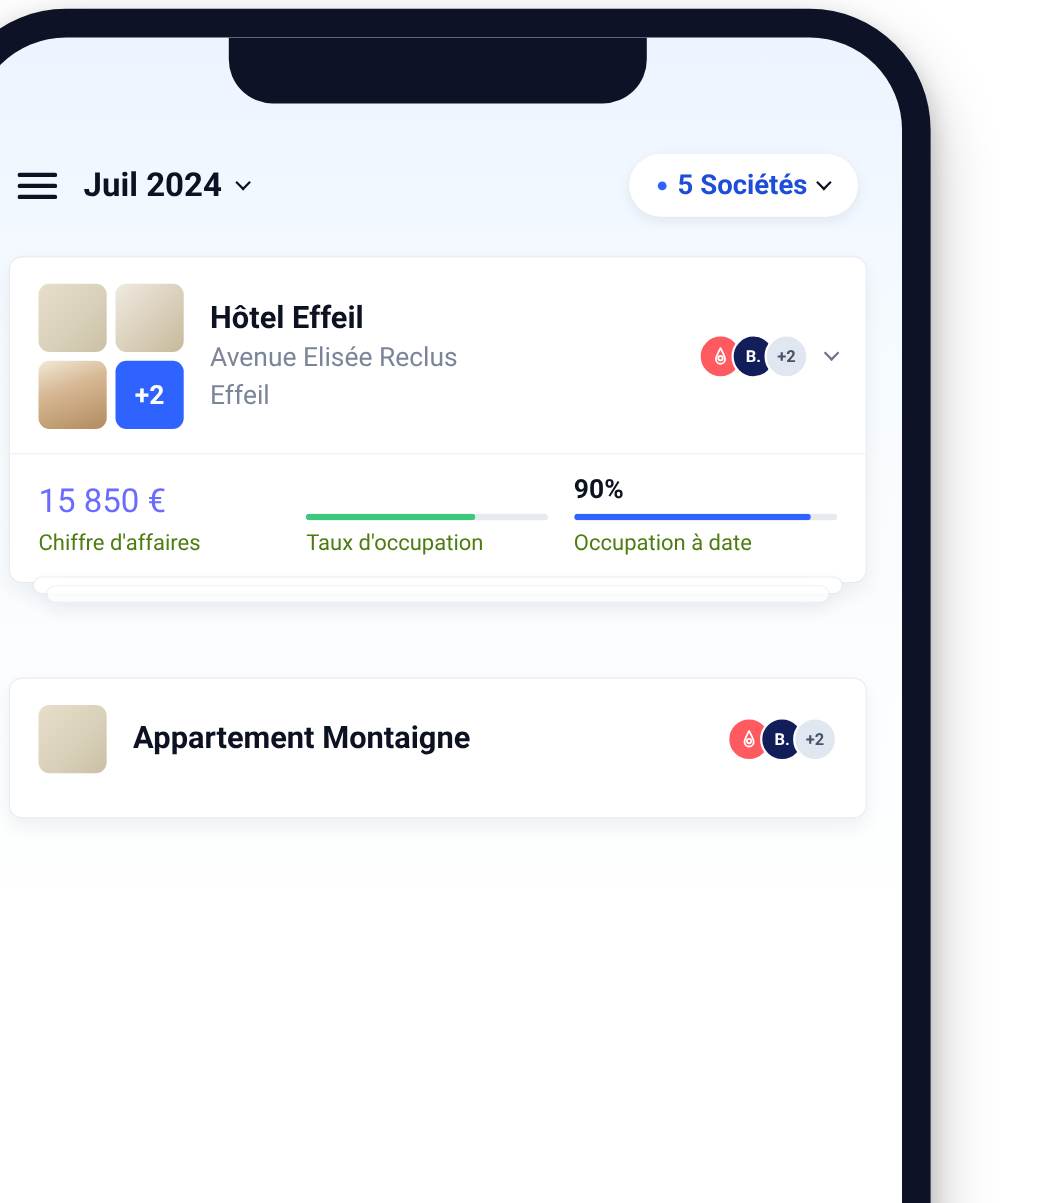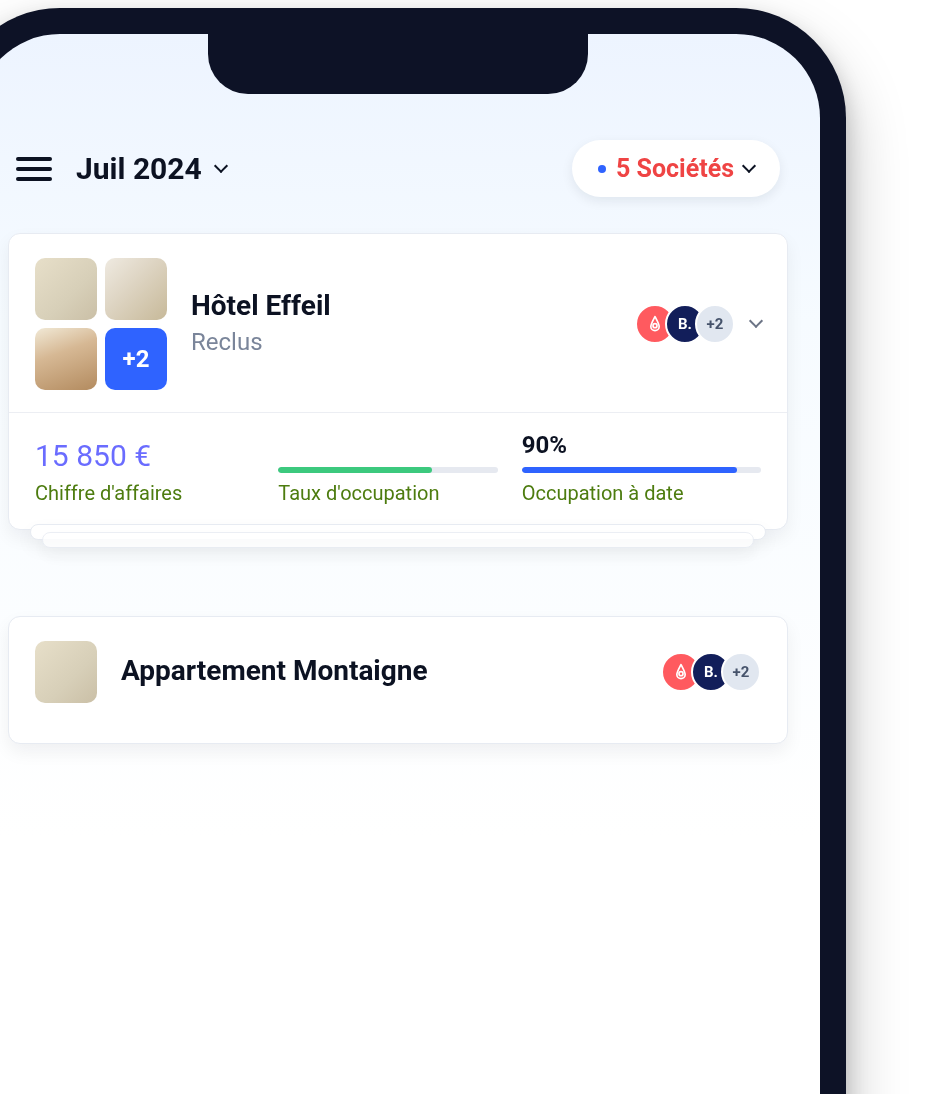--- a/index.html
+++ b/index.html
@@ -52,21 +52,21 @@
   .month-picker {
     display: flex; align-items: center; gap: 14px; cursor: pointer;
     font-size: 30px; font-weight: 700; color: #0c1222;
   }
   .chev { width: 14px; height: 14px; border-right: 3px solid #0c1222; border-bottom: 3px solid #0c1222; transform: rotate(45deg); margin-top: -6px; }
   .chev.small { width: 10px; height: 10px; border-width: 2px; }
   .chev.gray { border-color: #6c7486; }
   .soc-chip {
     display: inline-flex; align-items: center; gap: 10px;
     background: #ffffff; padding: 14px 26px; border-radius: 999px;
-    font-size: 25px; font-weight: 700; color: #ef4444;
+    font-size: 25px; font-weight: 700; color: #1d4ed8;
     box-shadow: 0 4px 12px rgba(15,20,40,0.08);
     cursor: pointer;
   }
   .dot { width: 8px; height: 8px; border-radius: 50%; background: #2f63ff; display: inline-block; }
   
   .hero {
     margin-top: 40px;
     background: linear-gradient(135deg, #1a2360 0%, #2a3ca5 55%, #3a52d8 100%);
     border-radius: 28px;
     padding: 34px 34px 42px 34px;
@@ -201,21 +201,22 @@
         <div class="card">
           <div class="card-head">
             <div class="thumbs">
               <div class="thumb"></div>
               <div class="thumb room2"></div>
               <div class="thumb room3"></div>
               <div class="more-thumb">+2</div>
             </div>
             <div class="card-info">
               <div class="p-title">Hôtel Effeil</div>
-              <div class="p-sub">Reclus</div>
+              <div class="p-sub">Avenue Elisée Reclus</div>
+              <div class="p-sub">Effeil</div>
             </div>
             <div class="channels">
               <div class="chstack">
                 <div class="chip airbnb">
                   <svg viewBox="0 0 24 24" fill="none" stroke="white" stroke-width="2" stroke-linecap="round" stroke-linejoin="round">
                     <path d="M12 3c-1.5 3-5 9-5 12a5 5 0 0 0 10 0c0-3-3.5-9-5-12z"></path>
                     <circle cx="12" cy="14" r="2.4"></circle>
                   </svg>
                 </div>
                 <div class="chip booking">B.</div>

